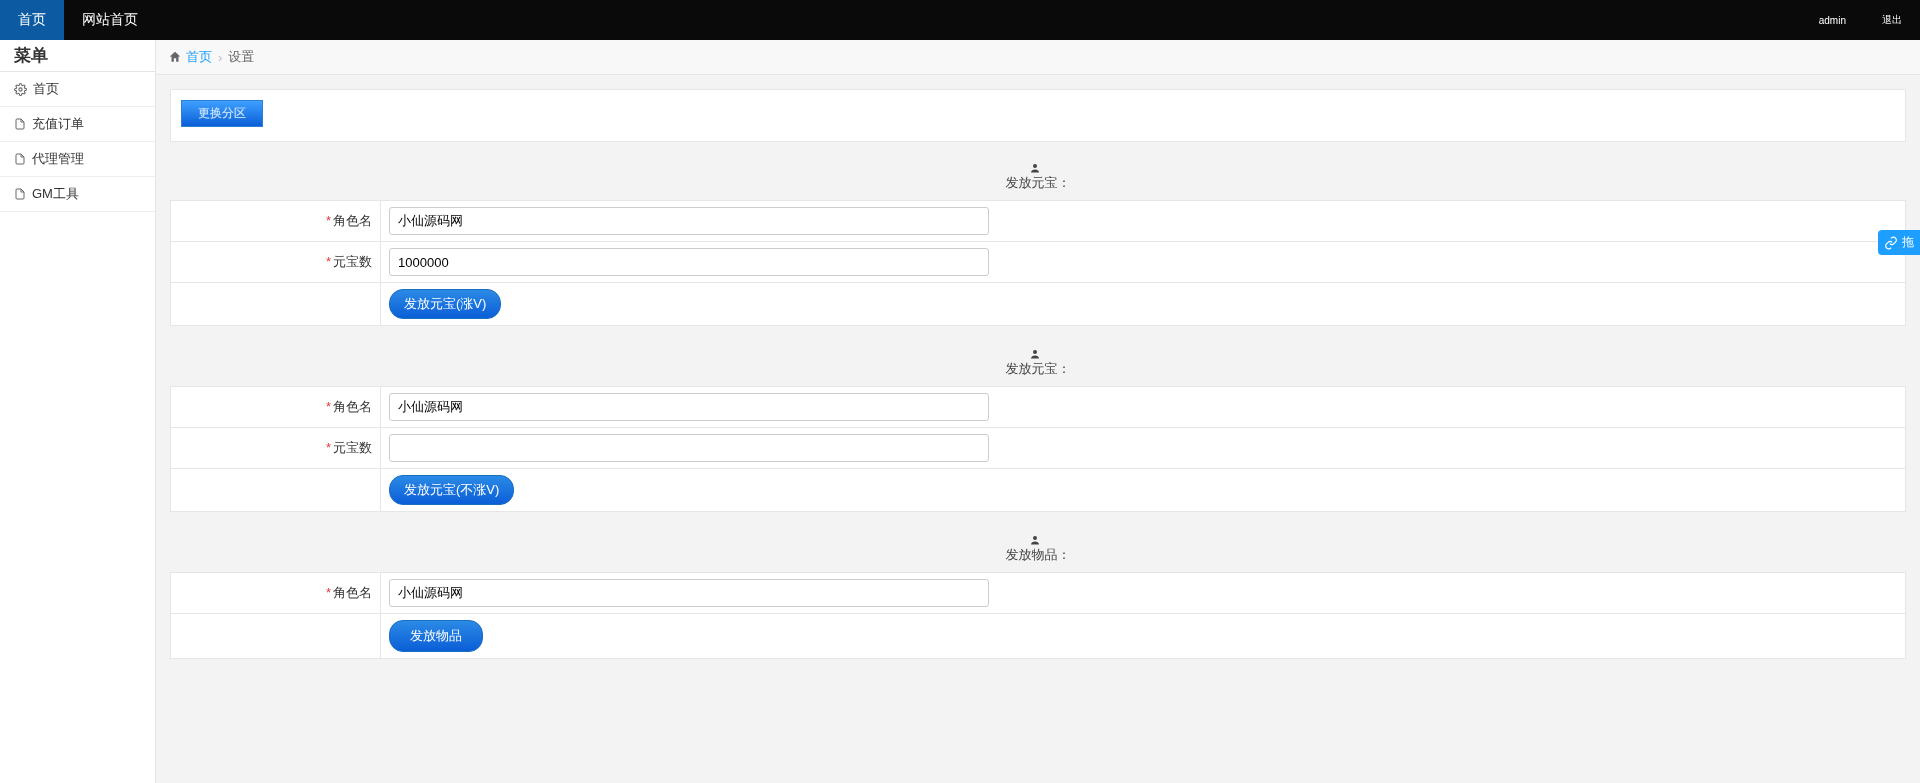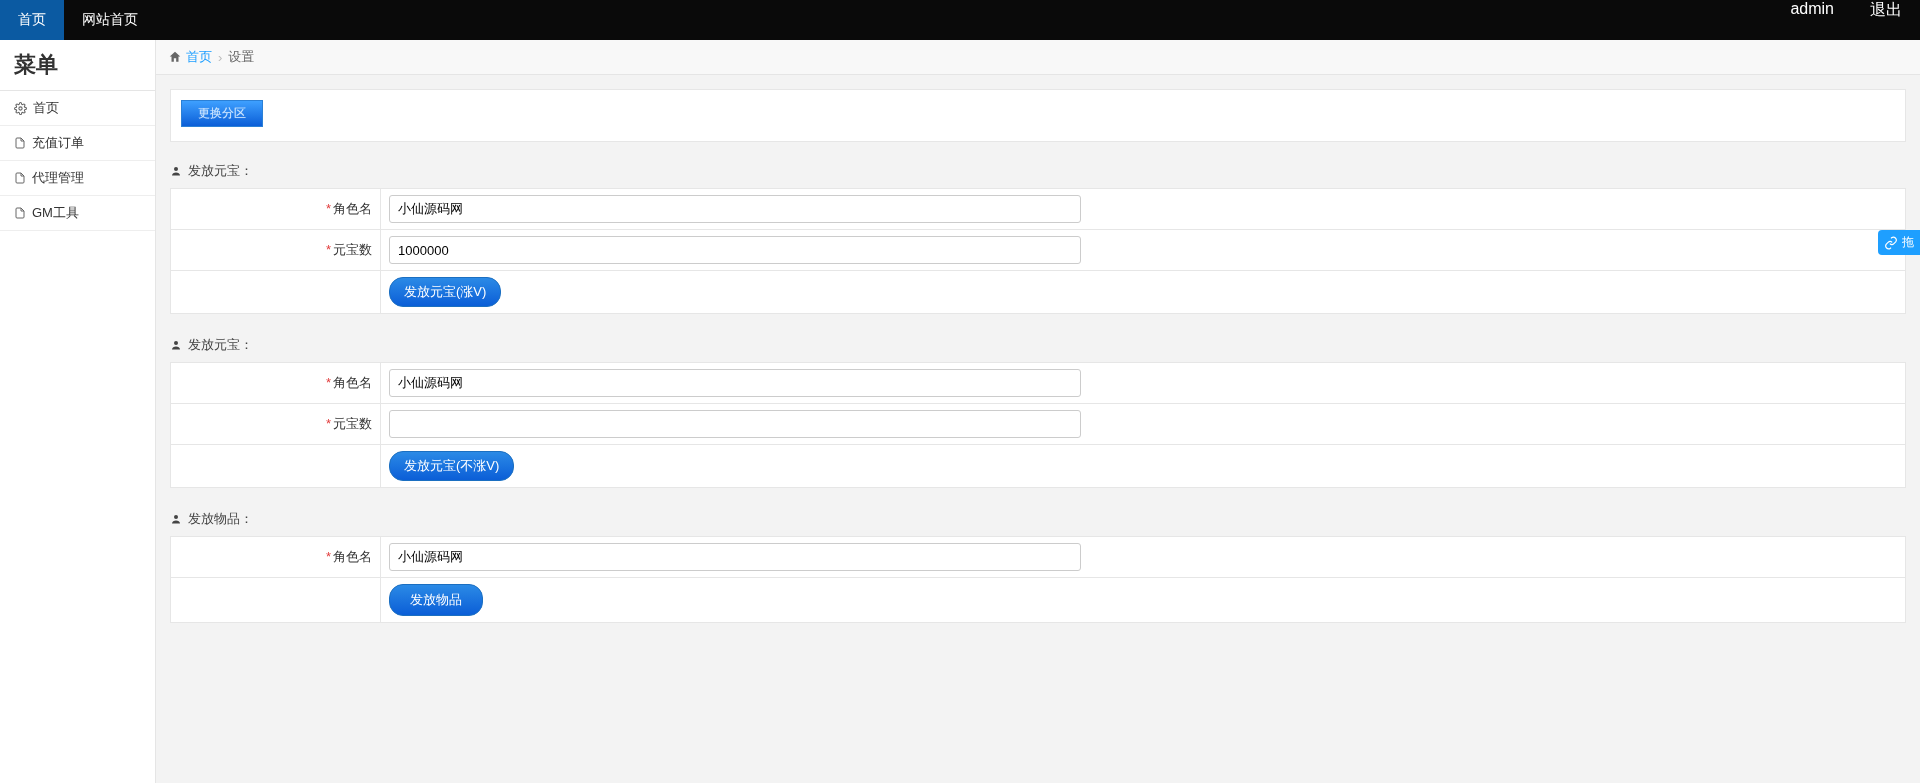--- a/index.html
+++ b/index.html
@@ -2,50 +2,50 @@
 <html><head>
 <meta charset="utf-8">
 <style>
   * { box-sizing: border-box; margin: 0; padding: 0; }
   body { font-family: "Microsoft YaHei", Arial, sans-serif; font-size: 13px; color: #333; background: #f3f3f3; }
   
   .top-nav { background: #0a0a0a; height: 40px; display: flex; align-items: stretch; color: #fff; }
   .top-nav .nav-item { padding: 0 18px; display: flex; align-items: center; font-size: 14px; cursor: pointer; }
   .top-nav .nav-item.active { background: #0b5aa2; }
   .top-nav .spacer { flex: 1; }
-  .top-nav .right-item { padding: 0 18px; display: flex; font-size: 16px; cursor: pointer; }
+  .top-nav .right-item { padding: 0 18px; display: flex; align-items: center; font-size: 10px; cursor: pointer; }
 
   .layout { display: flex; min-height: calc(100vh - 40px); }
   .sidebar { width: 156px; background: #fff; border-right: 1px solid #e5e5e5; }
-  .sidebar-title { font-size: 22px; font-weight: bold; padding: 10px 14px; border-bottom: 1px solid #e5e5e5; }
+  .sidebar-title { font-size: 17px; font-weight: bold; padding: 4px 14px; border-bottom: 1px solid #e5e5e5; }
   .menu-item { display: flex; align-items: center; padding: 8px 14px; border-bottom: 1px solid #eee; cursor: pointer; }
   .menu-item.sub { }
   .menu-item .icon { margin-right: 6px; color: #666; display: inline-flex; }
   .menu-item span.label { font-size: 13px; }
 
   .content-wrap { flex: 1; position: relative; }
   .breadcrumb-bar { background: #f8f8f8; border-bottom: 1px solid #e5e5e5; padding: 8px 12px; display: flex; align-items: center; font-size: 13px; color: #666; }
   .breadcrumb-bar a { color: #1e9fff; text-decoration: none; }
   .breadcrumb-bar .home-icon { color: #666; margin-right: 4px; display:inline-flex; }
   .breadcrumb-bar .sep { margin: 0 6px; color: #bbb; }
 
   .content { padding: 14px; }
   .panel { background: #fff; border: 1px solid #e6e6e6; padding: 10px 10px 14px 10px; margin-bottom: 20px; }
   .top-button { display: inline-block; border: 1px solid #2b80d6; border-radius: 0; 
     background: linear-gradient(to bottom,#3ea0ff,#0b5ed7); color: #cde6ff; font-size: 12px; padding: 4px 16px; cursor: pointer; text-shadow: 0 0 1px rgba(255,255,255,0.4);}
   
-  .section-header { display: flex; align-items: center; font-size: 13px; color: #444; margin: 4px 0 8px 0; }
+  .section-header { display: flex; align-items: center; font-size: 13px; color: #444; margin: 4px 0 8px 0; flex-direction: column; }
   .section-header .picon { margin-right: 6px; display:inline-flex; }
 
   .form-table { width: 100%; border-collapse: collapse; }
   .form-table tr td { border: 1px solid #e6e6e6; padding: 6px 8px; }
   .form-table tr td.lbl { width: 210px; text-align: right; color: #333; background:#fff; }
   .form-table tr td.ctl { background:#fff; }
   .req { color: #e23c3c; margin-right: 2px; }
-  .input { width: 692px; height: 28px; border: 1px solid #ccc; border-radius: 3px; padding: 0 8px; font-size: 13px; }
+  .input { width: 600px; height: 28px; border: 1px solid #ccc; border-radius: 3px; padding: 0 8px; font-size: 13px; }
   .btn { display:inline-block; border:1px solid #1b6fc1; background: linear-gradient(to bottom,#2b8ae6,#0b5ed7); color:#fff; padding:5px 14px; border-radius:14px; cursor:pointer; font-size:13px; }
   .btn.wide { padding:6px 20px; }
 
   .floating-tag { position: fixed; right: 0; top: 230px; background:#1e9fff; color:#fff; border-radius:4px 0 0 4px; padding:4px 6px; display:flex; align-items:center; font-size:12px; cursor:pointer; }
   .floating-tag svg { margin-right:4px; }
 
   svg { vertical-align: middle; }
 </style>
 </head>
 <body>

